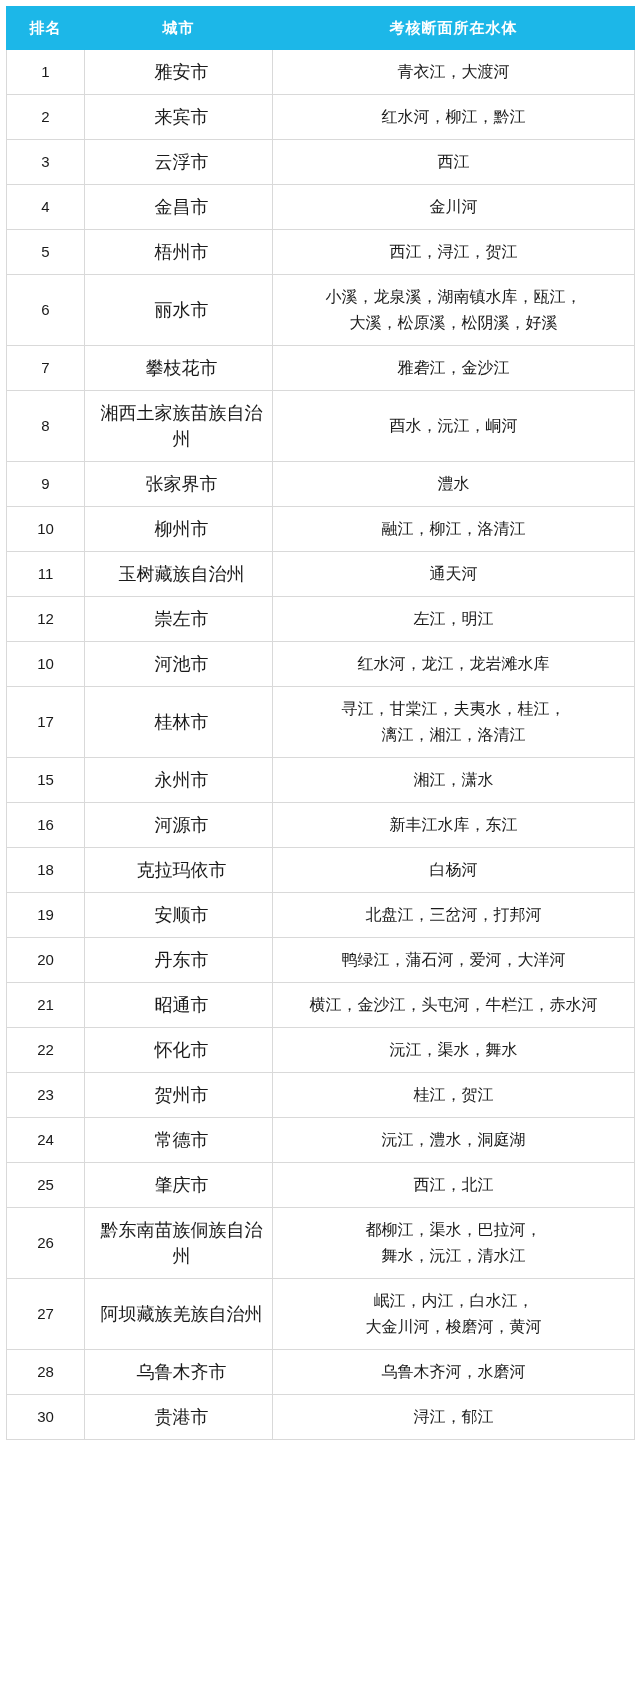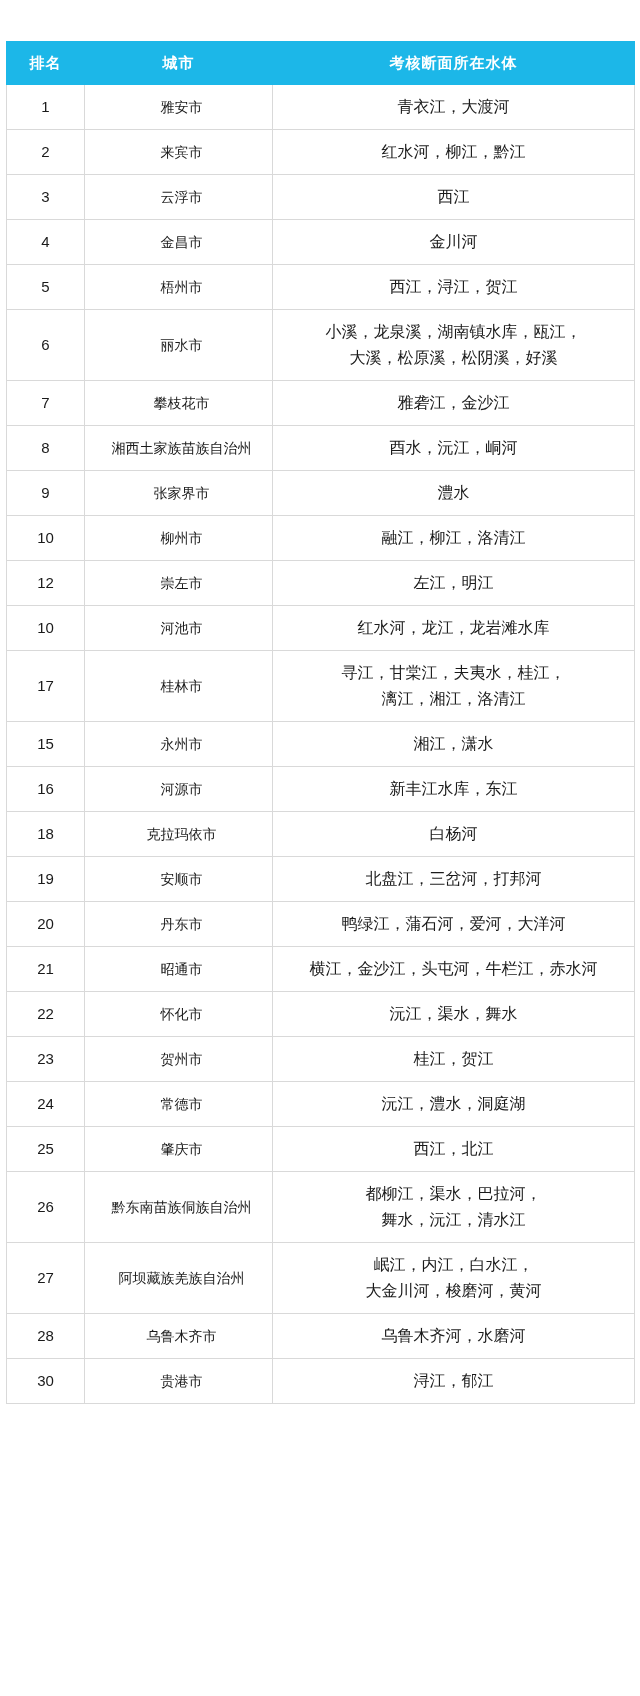--- a/index.html
+++ b/index.html
@@ -16,21 +16,20 @@
   .table-wrap {
     width: 640px;
     box-sizing: border-box;
     padding: 6px 6px 6px 6px;
     background: #ffffff;
   }
   table.data-table {
     border-collapse: collapse;
     width: 628px;
     table-layout: fixed;
-    margin-top: 35px;
   }
   table.data-table col.c-rank { width: 78px; }
   table.data-table col.c-city { width: 188px; }
   table.data-table col.c-water { width: 362px; }
 
   thead th {
     background: #1cb7e8;
     color: #ffffff;
     font-size: 15px;
     font-weight: bold;
@@ -47,21 +46,21 @@
     font-size: 15px;
     color: #1a1a1a;
     padding: 9px 4px;
     line-height: 26px;
     background: #ffffff;
   }
   tbody td.rank-cell {
     font-size: 15px;
   }
   tbody td.city-cell {
-    font-size: 14px;
+    font-size: 18px;
     padding-left: 10px;
   }
   tbody td.water-cell {
     font-size: 16px;
   }
   tbody td.water-cell .line {
     display: block;
     white-space: nowrap;
   }
 </style>
@@ -148,20 +147,27 @@
           </td>
         </tr>
         <tr>
           <td class="rank-cell">10</td>
           <td class="city-cell">柳州市</td>
           <td class="water-cell">
             <span class="line">融江，柳江，洛清江</span>
           </td>
         </tr>
         <tr>
+          <td class="rank-cell">11</td>
+          <td class="city-cell">玉树藏族自治州</td>
+          <td class="water-cell">
+            <span class="line">通天河</span>
+          </td>
+        </tr>
+        <tr>
           <td class="rank-cell">12</td>
           <td class="city-cell">崇左市</td>
           <td class="water-cell">
             <span class="line">左江，明江</span>
           </td>
         </tr>
         <tr>
           <td class="rank-cell">10</td>
           <td class="city-cell">河池市</td>
           <td class="water-cell">

